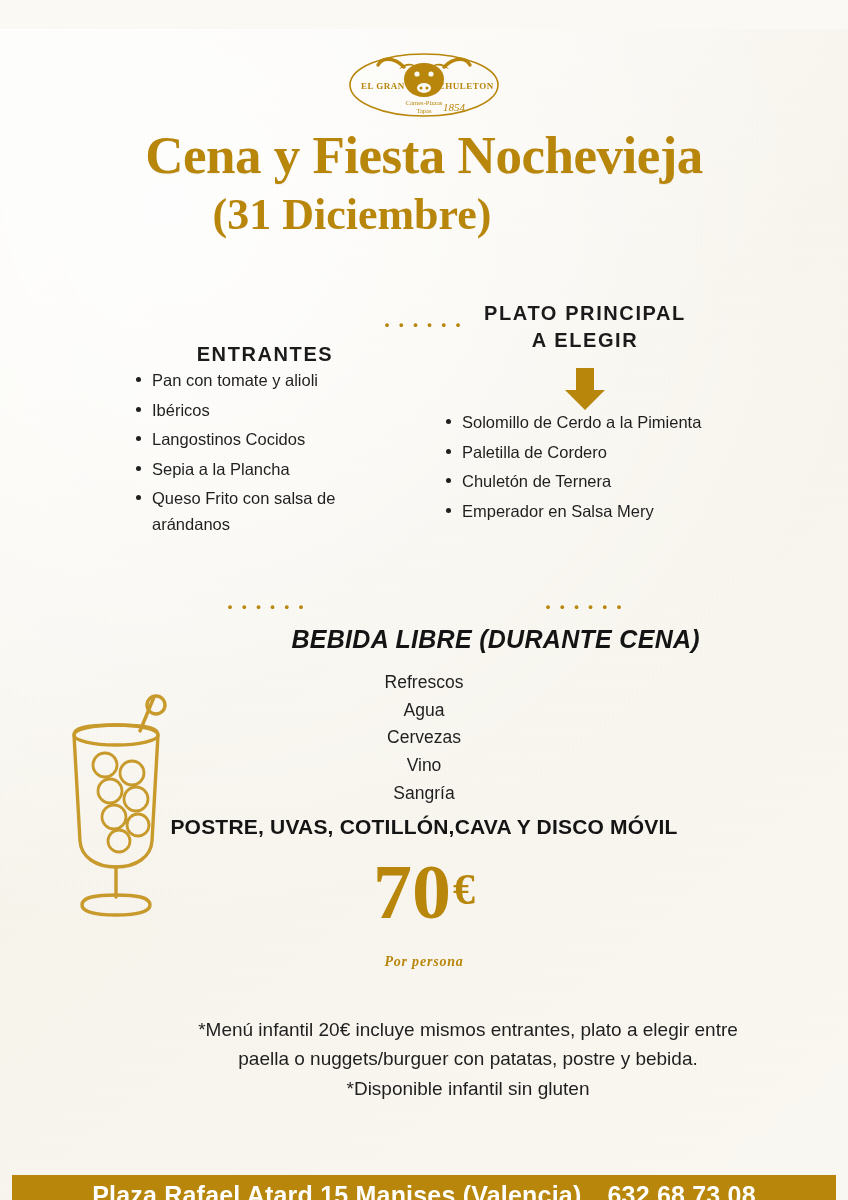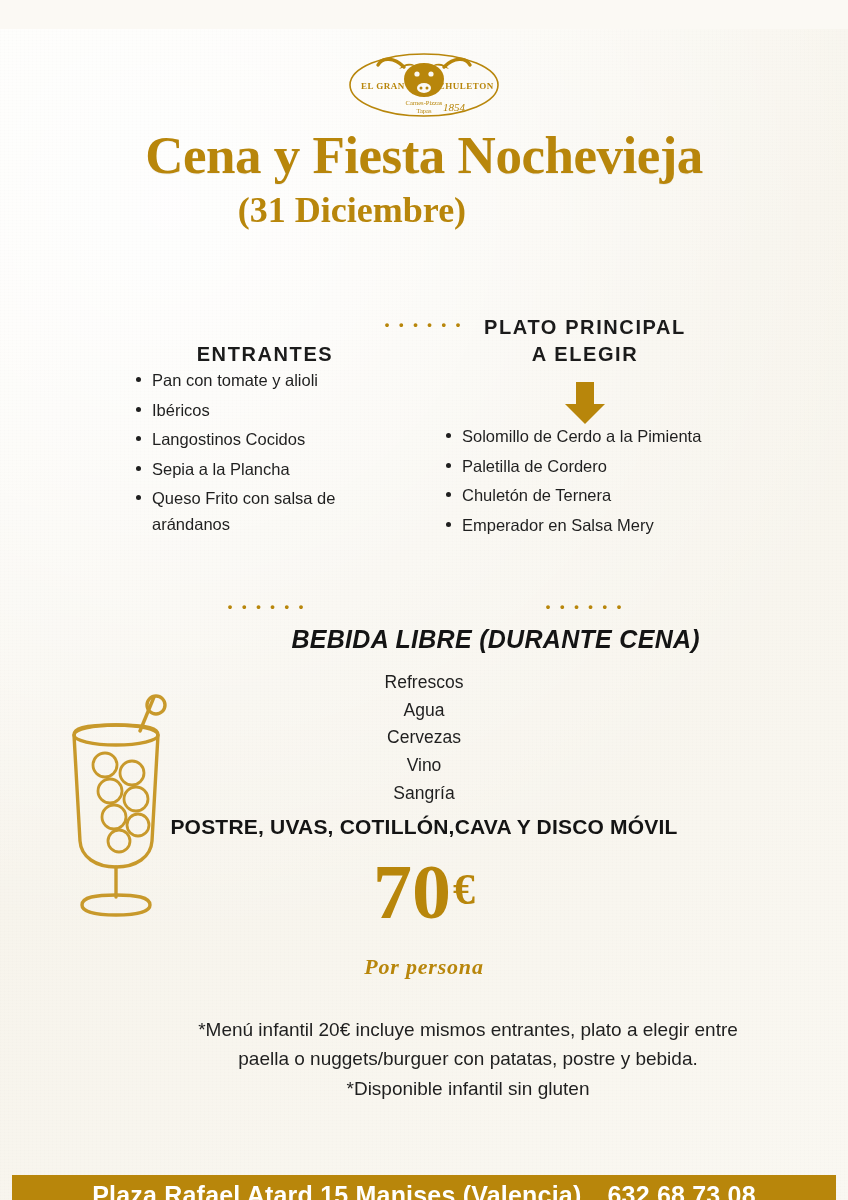--- a/index.html
+++ b/index.html
@@ -62,42 +62,42 @@
     color: #b8860b;
     text-shadow: 0 1px 0 rgba(0,0,0,0.05);
   }
   .subtitle {
     position: absolute;
     top: 160px;
     width: 704px;
     text-align: center;
     font-family: "Liberation Serif", serif;
     font-weight: bold;
-    font-size: 36px;
+    font-size: 44px;
     color: #b8860b;
   }
 
   .dots {
     color: #b8860b;
     letter-spacing: 3px;
     font-size: 13px;
     font-weight: bold;
     text-align: center;
   }
 
   .col-entrantes {
     position: absolute;
     left: 120px;
     top: 312px;
     width: 290px;
   }
   .col-principal {
     position: absolute;
     left: 430px;
-    top: 285px;
+    top: 271px;
     width: 310px;
   }
 
   .section-heading {
     font-family: "Liberation Sans", sans-serif;
     font-weight: bold;
     font-size: 20px;
     letter-spacing: 1.6px;
     text-align: center;
     color: #1b1b1b;
@@ -206,21 +206,21 @@
     margin-left: 2px;
   }
   .per-person {
     position: absolute;
     top: 925px;
     width: 848px;
     text-align: center;
     font-family: "Liberation Serif", serif;
     font-style: italic;
     font-weight: bold;
-    font-size: 22px;
+    font-size: 14px;
     color: #b8860b;
     letter-spacing: 0.8px;
   }
 
   .glass {
     position: absolute;
     left: 48px;
     top: 662px;
     width: 136px;
     height: 240px;

